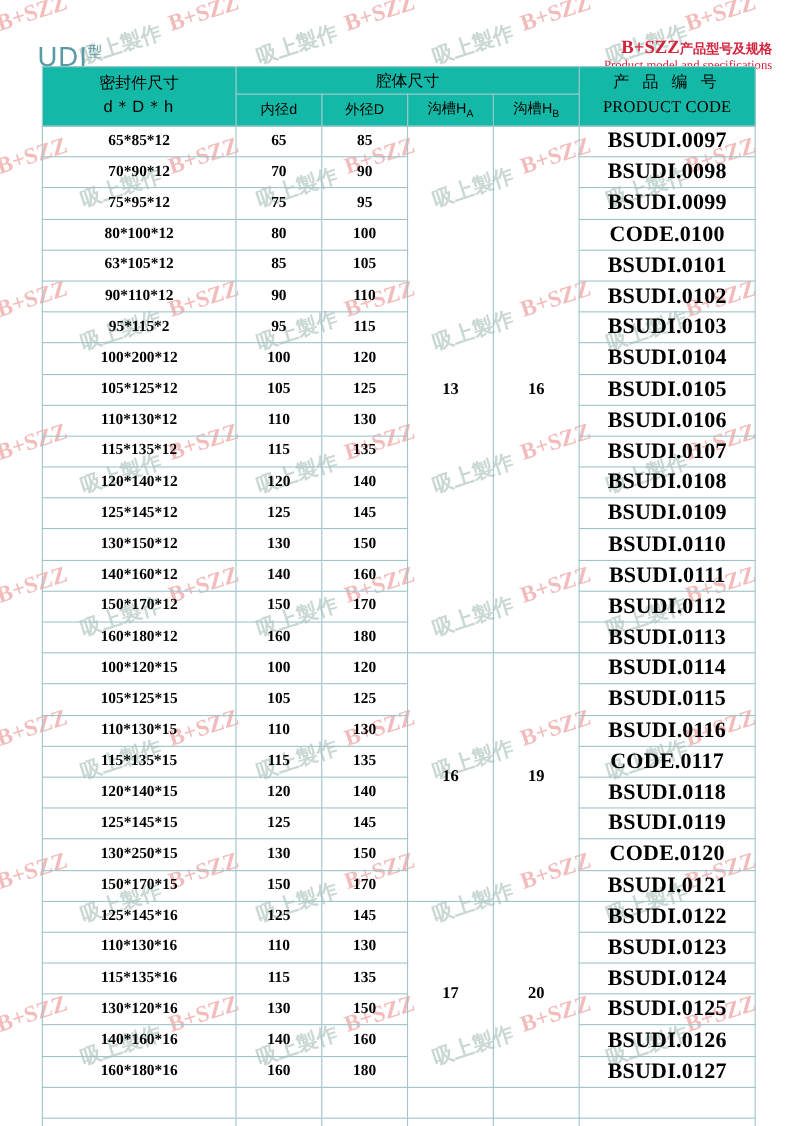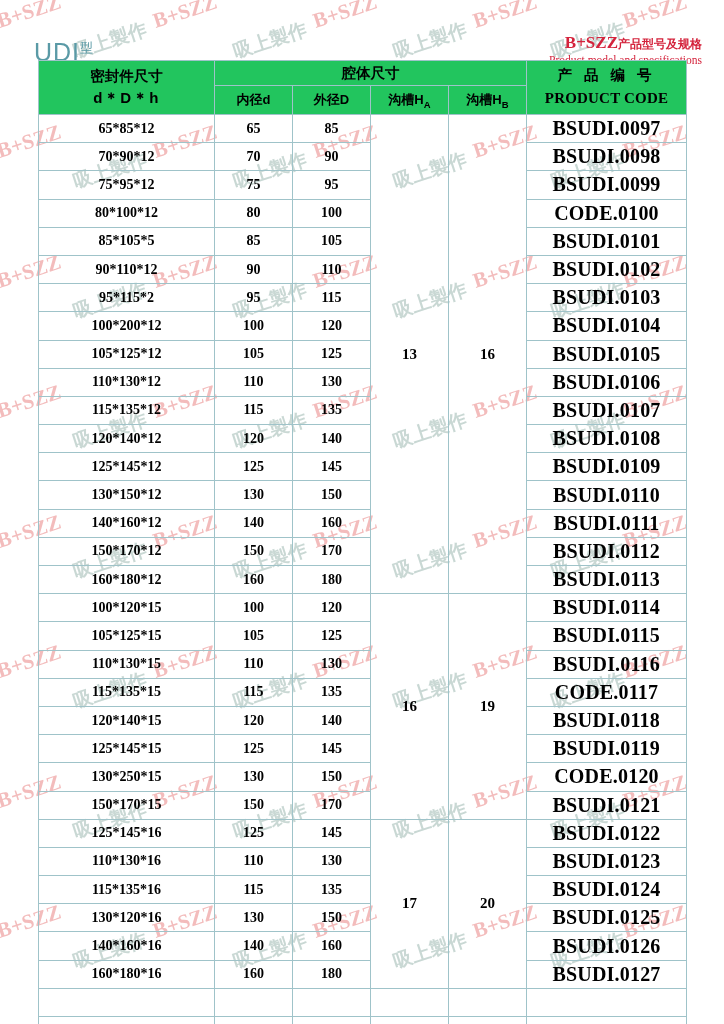--- a/index.html
+++ b/index.html
@@ -98,22 +98,22 @@
     table-layout: fixed;
   }
   td, th {
     border: 1px solid #9fc3c9;
     text-align: center;
     vertical-align: middle;
     background: transparent;
     padding: 0;
   }
   thead th {
-    background: #22c55e;
-    font-weight: bold;
+    background: #14b8a6;
+    font-weight: normal;
     color: #000;
   }
   .th-seal {
     font-family: "Liberation Sans", sans-serif;
     font-size: 14.5px;
     line-height: 1.45;
     padding: 5px 0;
   }
   .th-seal .l2 {
     letter-spacing: 1.5px;
@@ -321,21 +321,21 @@
           <td class="num">95</td>
           <td class="code">BSUDI.0099</td>
         </tr>
         <tr>
           <td class="size-col">80*100*12</td>
           <td class="num">80</td>
           <td class="num">100</td>
           <td class="code">CODE.0100</td>
         </tr>
         <tr>
-          <td class="size-col">85*105*5</td>
+          <td class="size-col">63*105*12</td>
           <td class="num">85</td>
           <td class="num">105</td>
           <td class="code">BSUDI.0101</td>
         </tr>
         <tr>
           <td class="size-col">90*110*12</td>
           <td class="num">90</td>
           <td class="num">110</td>
           <td class="code">BSUDI.0102</td>
         </tr>

